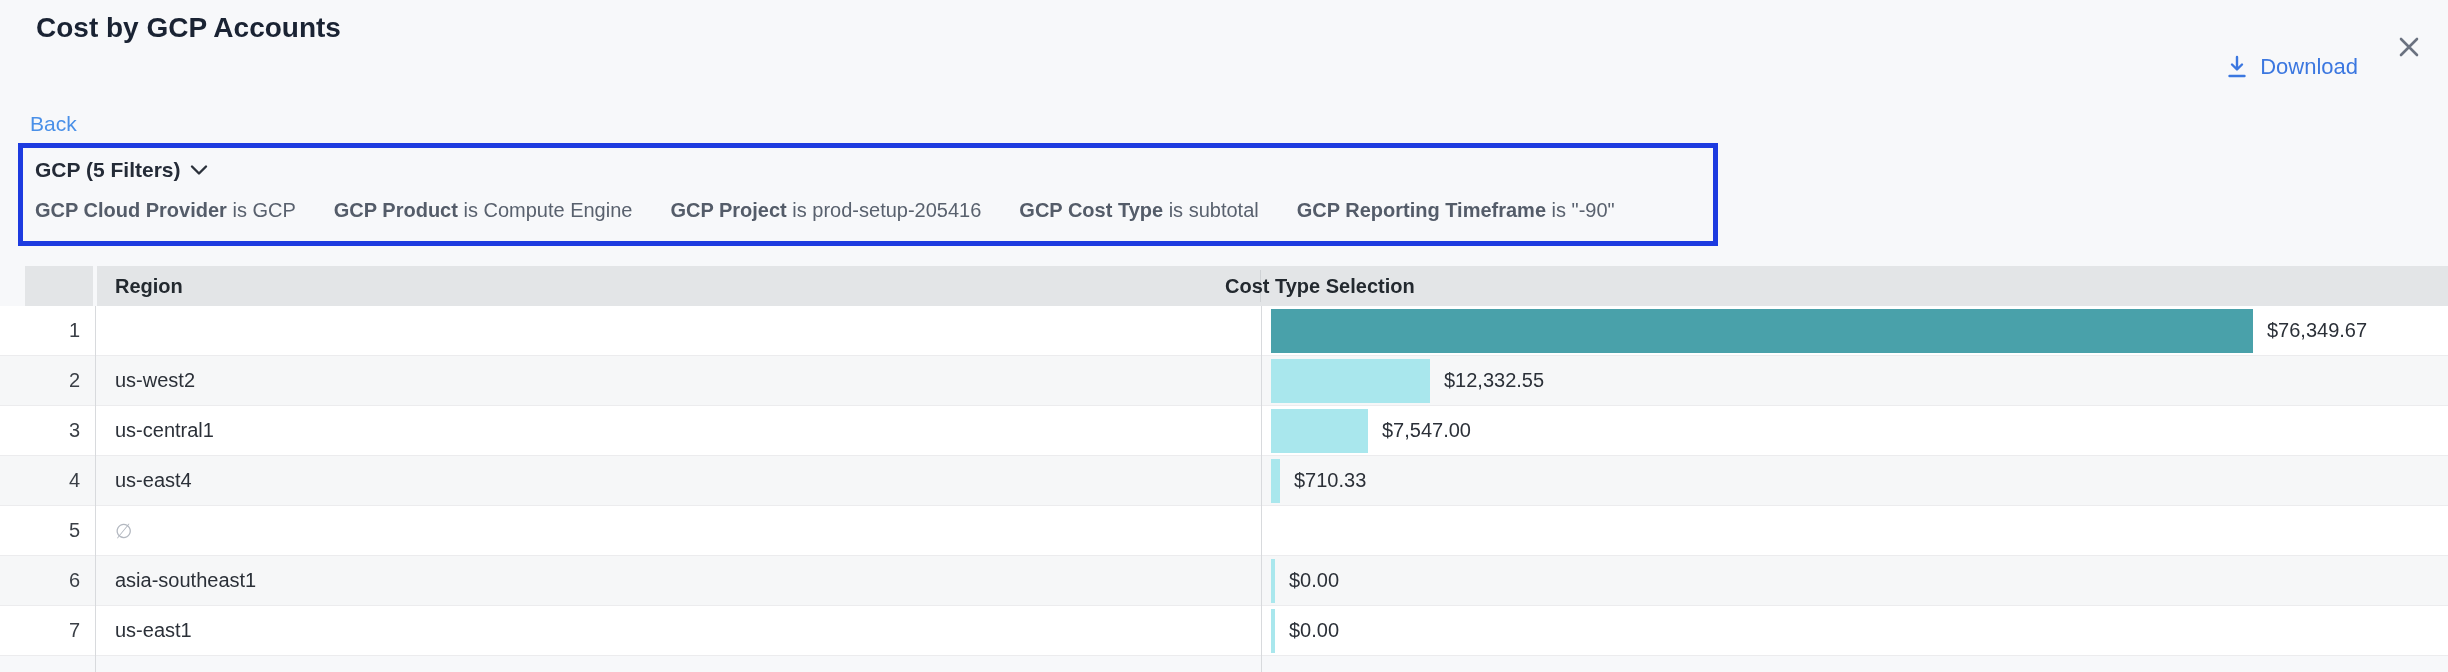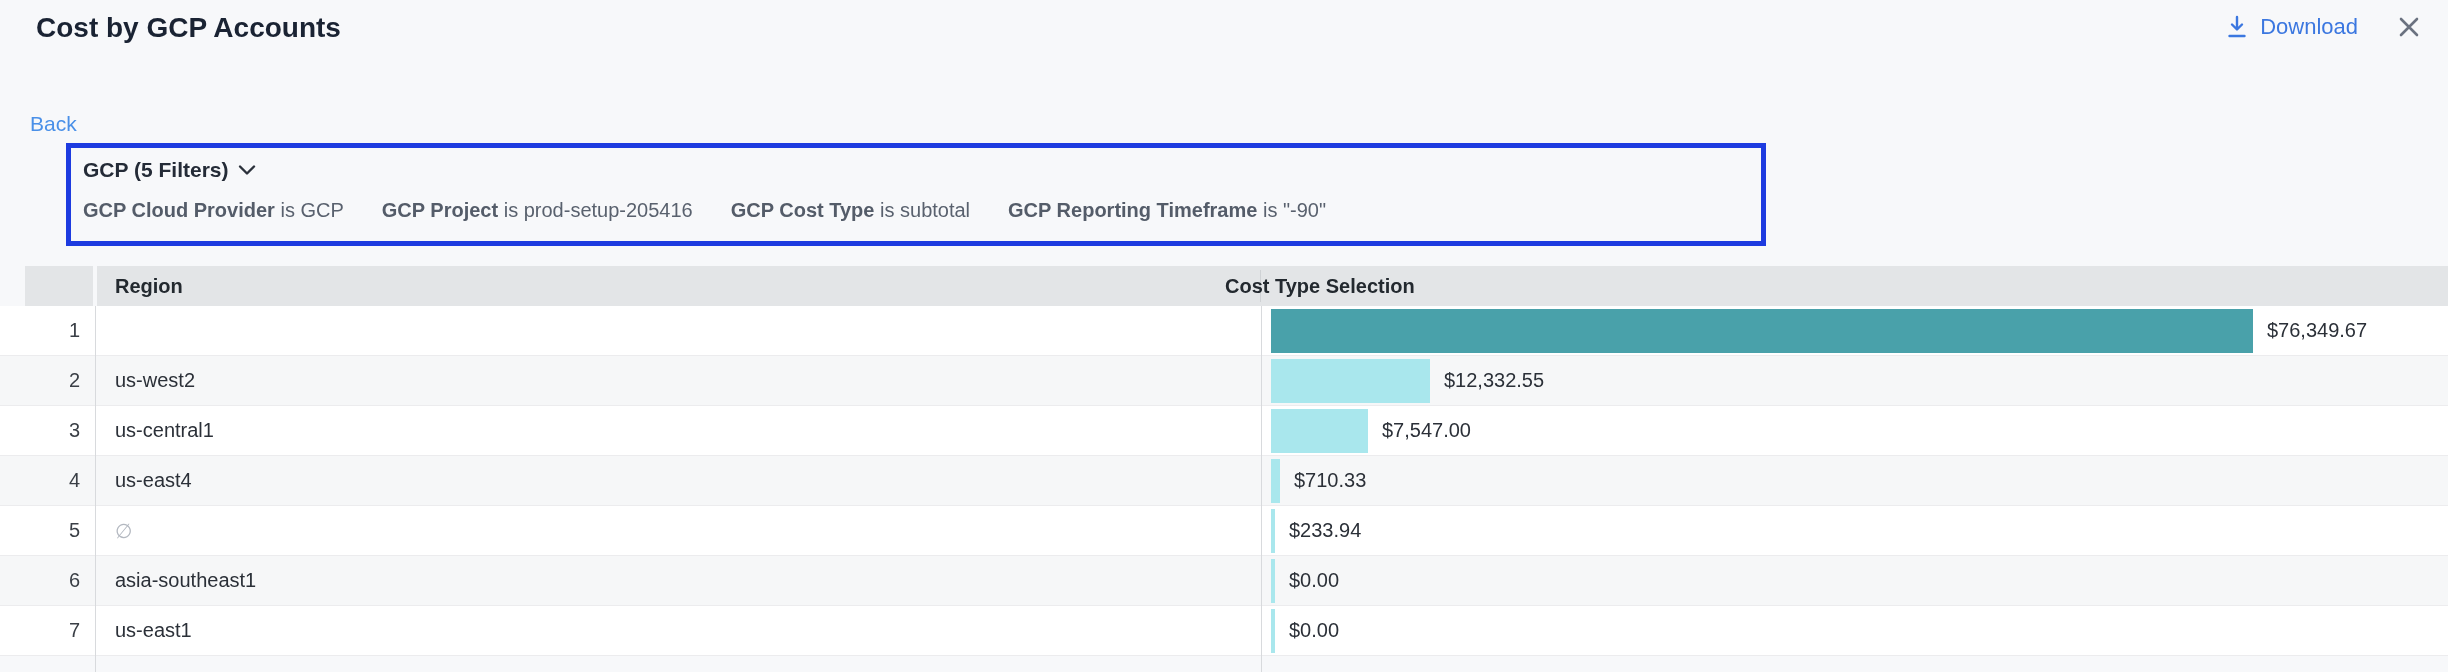--- a/index.html
+++ b/index.html
@@ -18,35 +18,35 @@
   }
   .header-actions {
     position:absolute; right:26px; top:14px;
     display:flex; align-items:center; gap:38px;
   }
   .download-btn {
     display:flex; align-items:center; gap:12px;
     color:#3b77e0; font-size:22px; font-weight:500;
     cursor:pointer; background:none; border:none;
     font-family:inherit;
+    margin-top:40px;
   }
   .close-btn { background:none; border:none; cursor:pointer; display:flex; }
   
   .back-link {
     position:absolute; left:30px; top:112px;
     color:#4a90e8; font-size:21px; text-decoration:none;
   }
   
   .filter-box {
     position:absolute; left:18px; top:143px;
     width:1700px; height:103px;
     border:5px solid #1d3be0;
     background:#f7f8fa;
     padding:10px 0 0 12px;
-    margin-left:48px;
   }
   .filter-summary {
     display:inline-flex; align-items:center; gap:10px;
     font-size:21px; font-weight:600; color:#242b37;
     cursor:pointer; background:none; border:none; font-family:inherit;
   }
   .filter-list {
     display:flex; gap:38px; margin-top:17px;
     font-size:20px; color:#59616e; white-space:nowrap;
   }
@@ -134,20 +134,21 @@
   <button class="filter-summary">
     <span>GCP (5 Filters)</span>
     <span style="display:flex;">
       <svg width="18" height="12" viewBox="0 0 18 12" fill="none">
         <path d="M2 2.5l7 7 7-7" stroke="#2b313b" stroke-width="2.4" stroke-linecap="round" stroke-linejoin="round"></path>
       </svg>
     </span>
   </button>
   <div class="filter-list">
       <span class="filter-item"><b>GCP Cloud Provider</b> is GCP</span>
+      <span class="filter-item"><b>GCP Product</b> is Compute Engine</span>
       <span class="filter-item"><b>GCP Project</b> is prod-setup-205416</span>
       <span class="filter-item"><b>GCP Cost Type</b> is subtotal</span>
       <span class="filter-item"><b>GCP Reporting Timeframe</b> is "-90"</span>
     </div>
 </div>
 
 <div class="table-wrap">
   <div class="thead">
     <div class="hd hd-num"></div>
     <div class="hd hd-main">
@@ -184,24 +185,20 @@
     <div class="cell-num">4</div>
     <div class="cell-region">us-east4</div>
     <div class="cell-bar">
       <div class="bar" style="width: 9px;"></div>
       <div class="bar-value">$710.33</div>
     </div>
   </div>
       <div class="trow">
     <div class="cell-num">5</div>
     <div class="cell-region null-region">∅</div>
-    <div class="cell-bar">
-      <div class="bar" style="width: 4px;"></div>
-      <div class="bar-value">$233.94</div>
-    </div>
   </div>
       <div class="trow alt">
     <div class="cell-num">6</div>
     <div class="cell-region">asia-southeast1</div>
     <div class="cell-bar">
       <div class="bar" style="width: 4px;"></div>
       <div class="bar-value">$0.00</div>
     </div>
   </div>
       <div class="trow">

